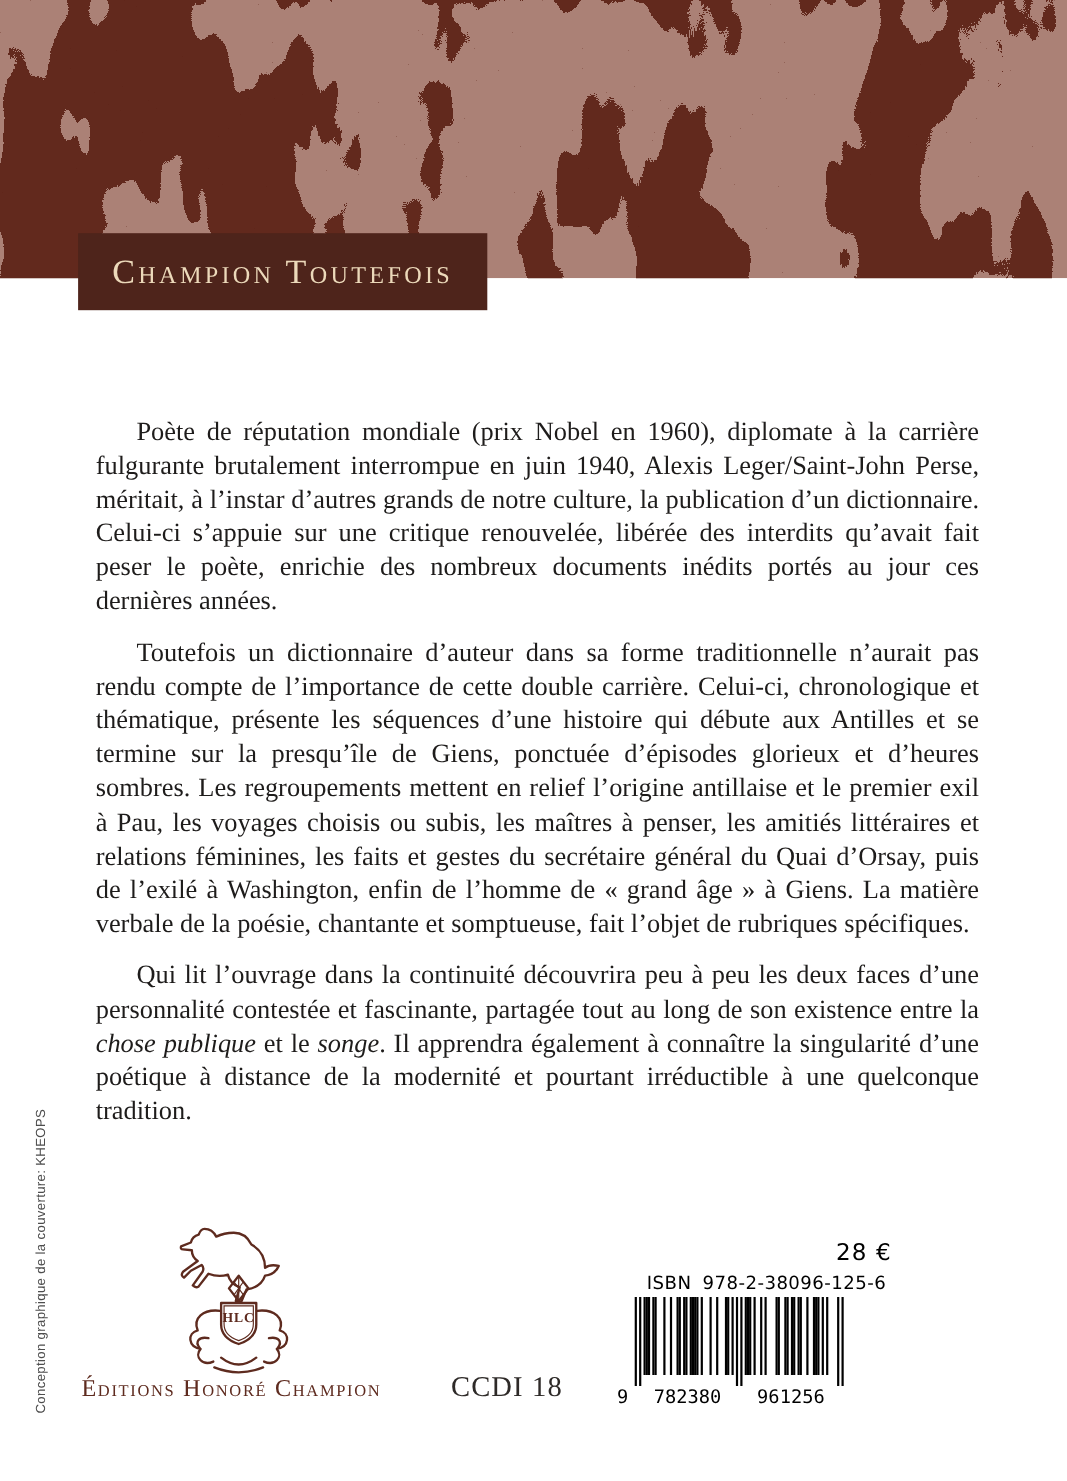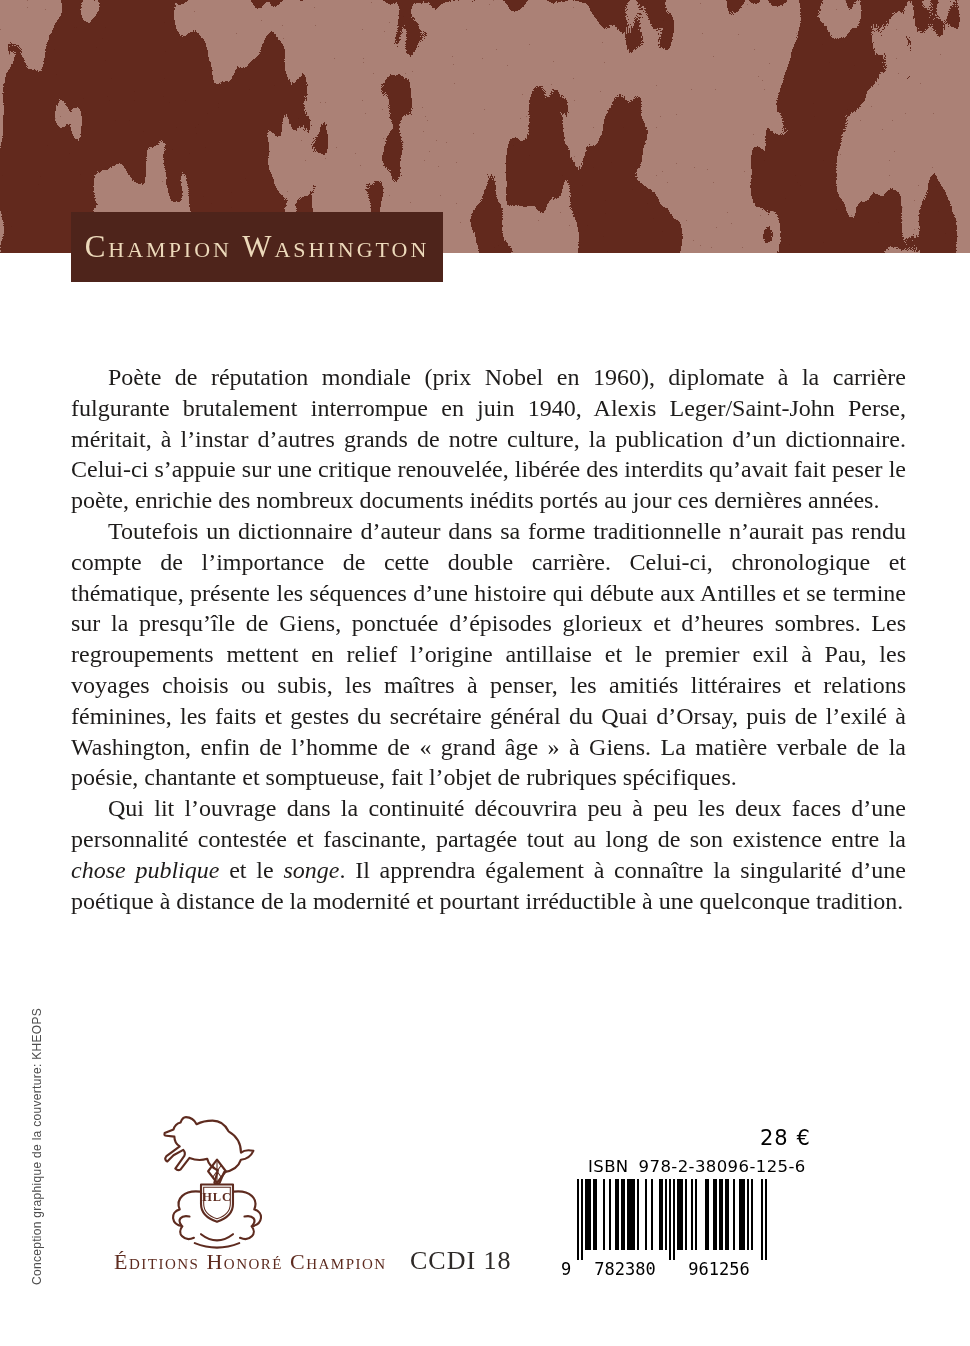--- a/index.html
+++ b/index.html
@@ -23,21 +23,21 @@
     font-variant:small-caps;
     font-size:31px;letter-spacing:3px;
     color:#ecd9ba;white-space:nowrap;
   }
   
   .blurb{
     position:absolute;left:71px;top:362px;width:835px;
     font-size:24px;line-height:30.8px;color:#1e1c1b;
     text-align:justify;
   }
-  .blurb p{margin:0;text-indent:37px;}
+  .blurb p{margin:16px;text-indent:37px;}
   .blurb em{}
   
   .credit{
     position:absolute;left:30px;top:985px;height:300px;
     writing-mode:vertical-rl;transform:rotate(180deg);
     font-family:"Liberation Sans", sans-serif;
     font-size:12px;color:#4d4d4d;letter-spacing:.3px;
     white-space:nowrap;
   }
   
@@ -45,21 +45,21 @@
   .logo .line{fill:none;stroke:#5e2b1f;stroke-width:2.4;stroke-linecap:round;stroke-linejoin:round;}
   .logo .thin{fill:none;stroke:#5e2b1f;stroke-width:1.2;}
   .logo .mono{
     font-family:"Liberation Serif", serif;font-weight:bold;
     font-size:14px;letter-spacing:1px;fill:#5e2b1f;
   }
   
   .publisher-name{
     position:absolute;left:74px;top:1249px;
     font-variant:small-caps;font-size:22px;letter-spacing:1.5px;
-    color:#5e2b1f;white-space:nowrap;margin-left:40px;
+    color:#5e2b1f;white-space:nowrap;
   }
   .collection-code{
     position:absolute;left:410px;top:1246px;
     font-size:26px;letter-spacing:1px;color:#2e2a28;white-space:nowrap;
   }
   
   .price{
     position:absolute;left:760px;top:1126px;
     font-family:"DejaVu Sans", sans-serif;
     font-size:21px;letter-spacing:1px;color:#000;white-space:nowrap;
@@ -101,21 +101,21 @@
         <feFlood flood-color="#5c2118" result="gc"></feFlood>
         <feComposite in="gc" in2="gth" operator="in"></feComposite>
       </filter>
     </defs>
     <rect width="970" height="253" fill="#ab8176"></rect>
     <rect width="970" height="253" filter="url(#swirls)" opacity="0.92"></rect>
     <rect width="970" height="253" filter="url(#grain)" opacity="0.32"></rect>
   </svg>
 
   <div class="banner">
-    <span class="banner-label">Champion Washington</span>
+    <span class="banner-label">Champion Toutefois</span>
   </div>
 
   <div class="blurb">
       <p><span>Poète de réputation mondiale (prix Nobel en 1960), diplomate à la carrière fulgurante brutalement interrompue en juin 1940, Alexis Leger/Saint-John Perse, méritait, à l’instar d’autres grands de notre culture, la publication d’un dictionnaire. Celui-ci s’appuie sur une critique renouvelée, libérée des interdits qu’avait fait peser le poète, enrichie des nombreux documents inédits portés au jour ces dernières années.</span></p>
       <p><span>Toutefois un dictionnaire d’auteur dans sa forme traditionnelle n’aurait pas rendu compte de l’importance de cette double carrière. Celui-ci, chronologique et thématique, présente les séquences d’une histoire qui débute aux Antilles et se termine sur la presqu’île de Giens, ponctuée d’épisodes glorieux et d’heures sombres. Les regroupements mettent en relief l’origine antillaise et le premier exil à Pau, les voyages choisis ou subis, les maîtres à penser, les amitiés littéraires et relations féminines, les faits et gestes du secrétaire général du Quai d’Orsay, puis de l’exilé à Washington, enfin de l’homme de « grand âge » à Giens. La matière verbale de la poésie, chantante et somptueuse, fait l’objet de rubriques spécifiques.</span></p>
       <p><span>Qui lit l’ouvrage dans la continuité découvrira peu à peu les deux faces d’une personnalité contestée et fascinante, partagée tout au long de son existence entre la </span><em>chose publique</em><span> et le </span><em>songe</em><span>. Il apprendra également à connaître la singularité d’une poétique à distance de la modernité et pourtant irréductible à une quelconque tradition.</span></p>
     </div>
 
   <div class="credit">Conception graphique de la couverture: KHEOPS</div>
 

